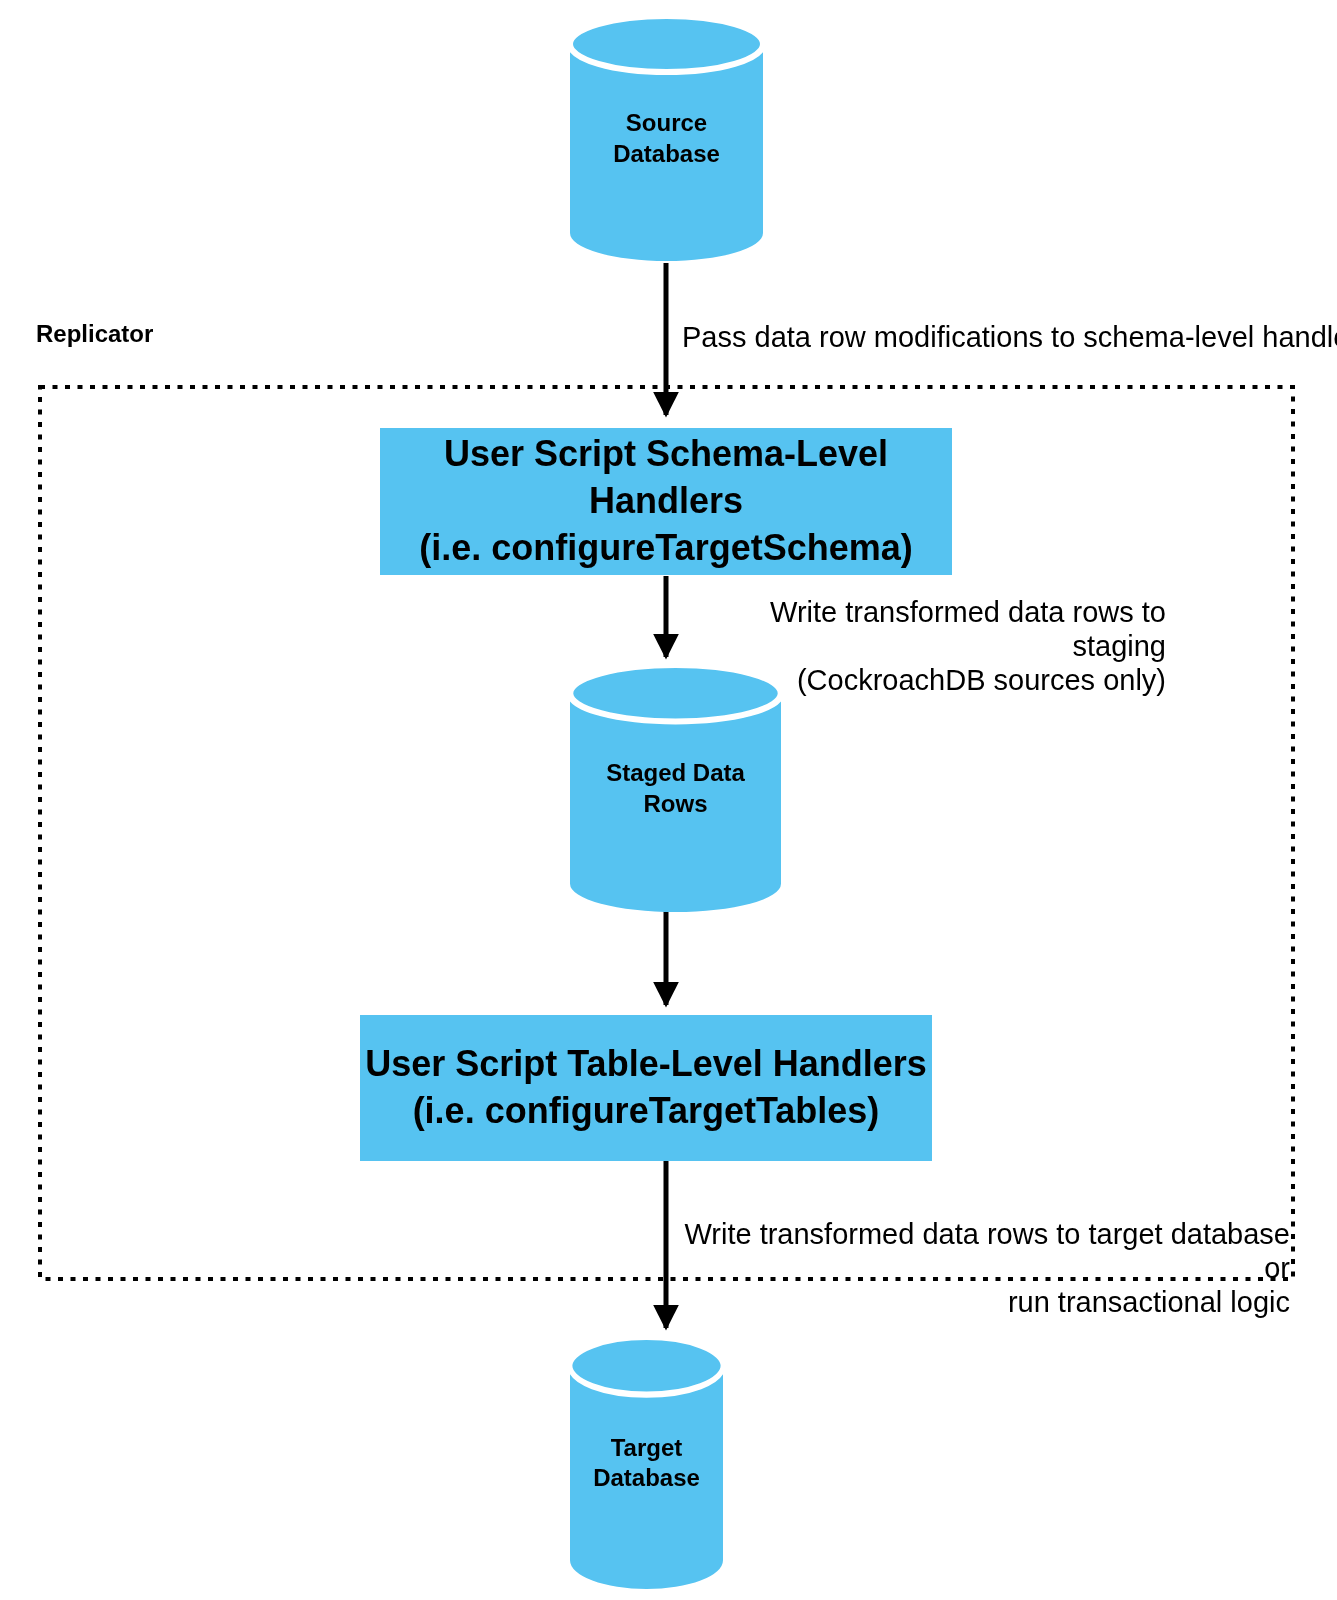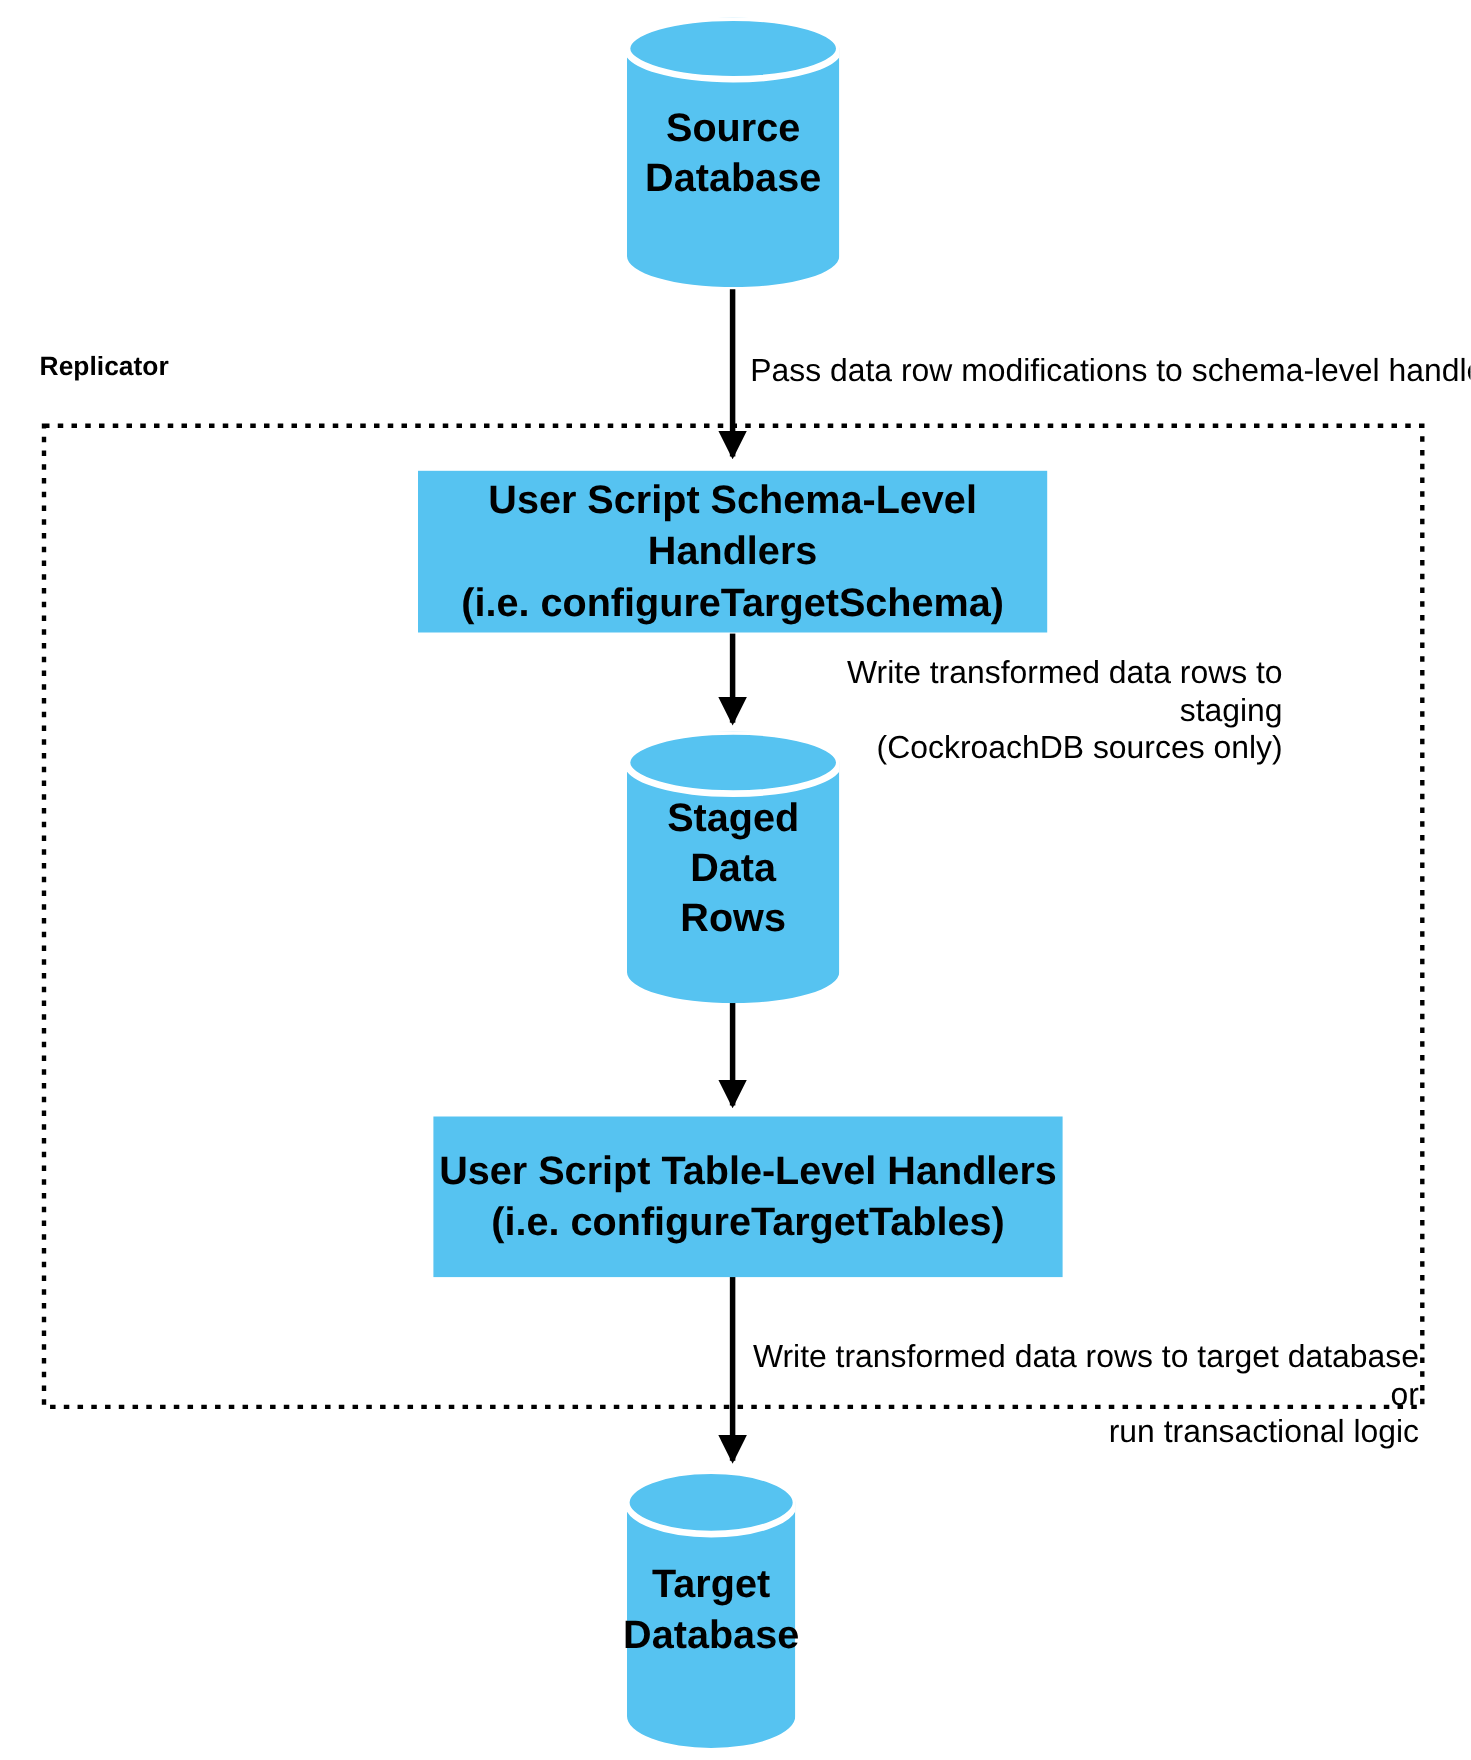--- a/index.html
+++ b/index.html
@@ -30,21 +30,21 @@
     position: absolute;
   }
   .cylinder svg { display: block; width: 100%; height: 100%; }
   .cylinder .cyl-label {
     position: absolute;
     left: 0; top: 0; right: 0; bottom: 0;
     display: flex;
     align-items: center;
     justify-content: center;
     text-align: center;
-    font-size: 36px;
+    font-size: 24px;
     font-weight: 700;
     line-height: 1.27;
     color: var(--text);
     white-space: pre-line;
   }
 
   .process-box {
     position: absolute;
     background: var(--node_fill);
     display: flex;
@@ -115,31 +115,31 @@
   </div>
 
   <div id="edge1-label" class="edge-label single">Pass data row modifications to schema-level handlers</div>
 
   <div class="process-box" style="left:380px; top:428px; width:572px; height:147px;">User Script Schema-Level Handlers
 (i.e. configureTargetSchema)</div>
 
   <div id="edge2-label" class="edge-label centered">Write transformed data rows to staging
 (CockroachDB sources only)</div>
 
-  <div class="cylinder" style="left:570px; top:665px; width:193px; height:247px;">
+  <div class="cylinder" style="left:570px; top:665px; width:211px; height:247px;">
     <svg viewBox="0 0 193 245" preserveAspectRatio="none">
       <path d="M0 28 L0 217 A96.5 28 0 0 0 193 217 L193 28 A96.5 28 0 0 1 96.5 56 A96.5 28 0 0 1 0 28 Z" fill="var(--node_fill)"></path>
       <ellipse cx="96.5" cy="28" rx="96.5" ry="28" fill="var(--node_fill)" stroke="#ffffff" stroke-width="6"></ellipse>
     </svg>
     <div class="cyl-label">Staged Data
 Rows</div>
   </div>
 
 
-  <div class="process-box" style="left:394px; top:1015px; width:572px; height:146px;">User Script Table-Level Handlers
+  <div class="process-box" style="left:360px; top:1015px; width:572px; height:146px;">User Script Table-Level Handlers
 (i.e. configureTargetTables)</div>
 
   <div id="edge4-label" class="edge-label centered">Write transformed data rows to target database or
 run transactional logic</div>
 
   <div class="cylinder" style="left:570px; top:1337px; width:153px; height:252px;">
     <svg viewBox="0 0 193 245" preserveAspectRatio="none">
       <path d="M0 28 L0 217 A96.5 28 0 0 0 193 217 L193 28 A96.5 28 0 0 1 96.5 56 A96.5 28 0 0 1 0 28 Z" fill="var(--node_fill)"></path>
       <ellipse cx="96.5" cy="28" rx="96.5" ry="28" fill="var(--node_fill)" stroke="#ffffff" stroke-width="6"></ellipse>
     </svg>

